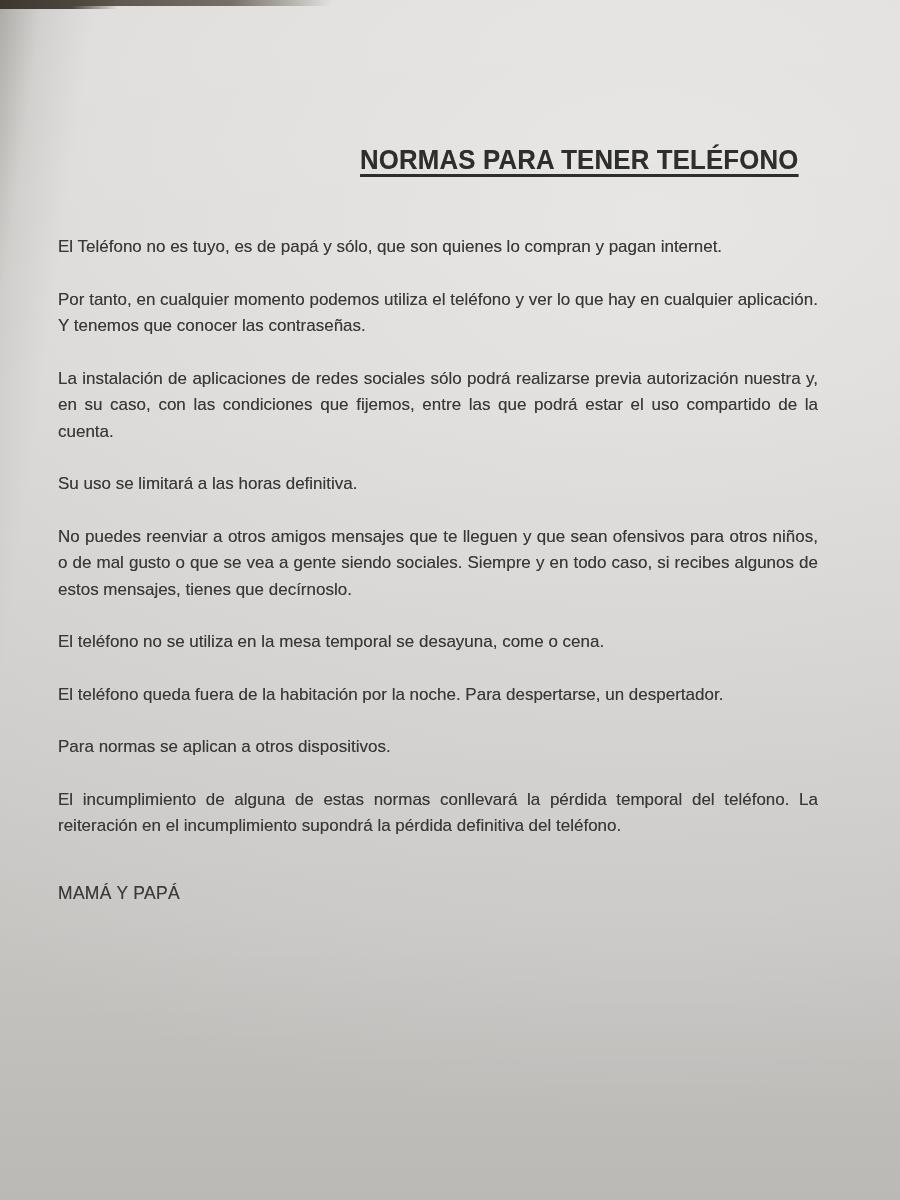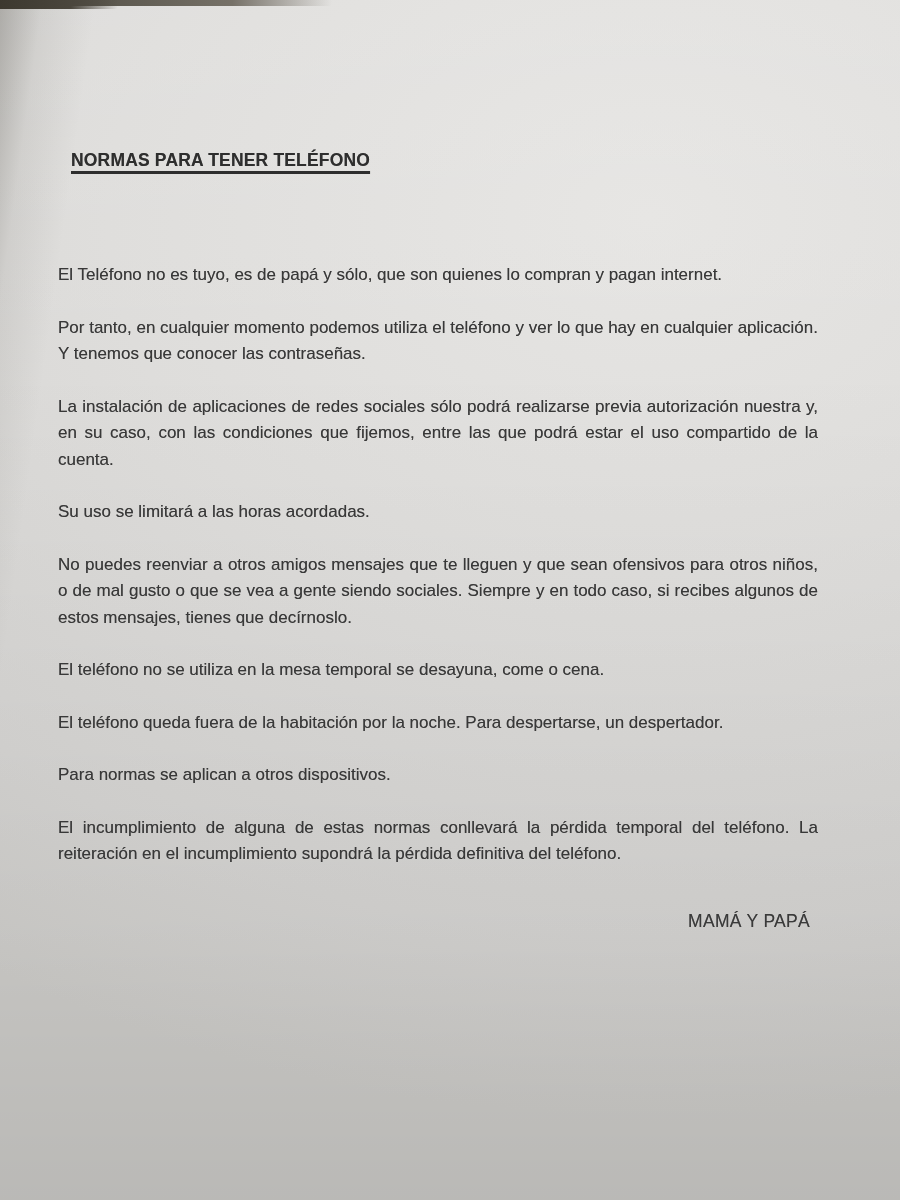--- a/index.html
+++ b/index.html
@@ -36,23 +36,23 @@
   }
   .content {
     position: absolute;
     top: 146px;
     left: 58px;
     right: 82px;
     color: #383838;
     text-shadow: 0 0 0.6px rgba(56,56,56,0.55);
   }
   .title {
-    margin: 0 0 88px 0;
-    text-align: left;
-    font-size: 19px;
+    margin: 0 0 60px 0;
+    text-align: right;
+    font-size: 28px;
     font-weight: 700;
     letter-spacing: 0.2px;
     line-height: 28px;
     color: #2e2e2e;
   }
   .title .title-text {
     display: inline-block;
     transform: scaleX(0.92);
     text-decoration: underline;
     text-decoration-thickness: 2.5px;
@@ -62,42 +62,41 @@
     margin: 0 0 26px 0;
     font-size: 17px;
     line-height: 26.5px;
     text-align: justify;
     text-justify: inter-word;
   }
   .signature {
     margin: 40px 8px 0 0;
     font-size: 17.5px;
     line-height: 26px;
-    text-align: right;
     letter-spacing: 0.3px;
     color: #3a3a3a;
   }
 </style>
 </head>
 <body>
 
 <div class="photo">
   <div class="edge-strip"></div>
   <div class="edge-corner"></div>
 
   <div class="content">
     <h1 class="title">
       <span class="title-text">NORMAS PARA TENER TELÉFONO</span>
     </h1>
 
     <div class="body">
       <p>El Teléfono no es tuyo, es de papá y sólo, que son quienes lo compran y pagan internet.</p>
       <p>Por tanto, en cualquier momento podemos utiliza el teléfono y ver lo que hay en cualquier aplicación. Y tenemos que conocer las contraseñas.</p>
       <p>La instalación de aplicaciones de redes sociales sólo podrá realizarse previa autorización nuestra y, en su caso, con las condiciones que fijemos, entre las que podrá estar el uso compartido de la cuenta.</p>
-      <p>Su uso se limitará a las horas acordadas.</p>
+      <p>Su uso se limitará a las horas definitiva.</p>
       <p>No puedes reenviar a otros amigos mensajes que te lleguen y que sean ofensivos para otros niños, o de mal gusto o que se vea a gente siendo sociales. Siempre y en todo caso, si recibes algunos de estos mensajes, tienes que decírnoslo.</p>
       <p>El teléfono no se utiliza en la mesa temporal se desayuna, come o cena.</p>
       <p>El teléfono queda fuera de la habitación por la noche. Para despertarse, un despertador.</p>
       <p>Para normas se aplican a otros dispositivos.</p>
       <p>El incumplimiento de alguna de estas normas conllevará la pérdida temporal del teléfono. La reiteración en el incumplimiento supondrá la pérdida definitiva del teléfono.</p>
     </div>
 
     <div class="signature">MAMÁ Y PAPÁ</div>
   </div>
 </div>

